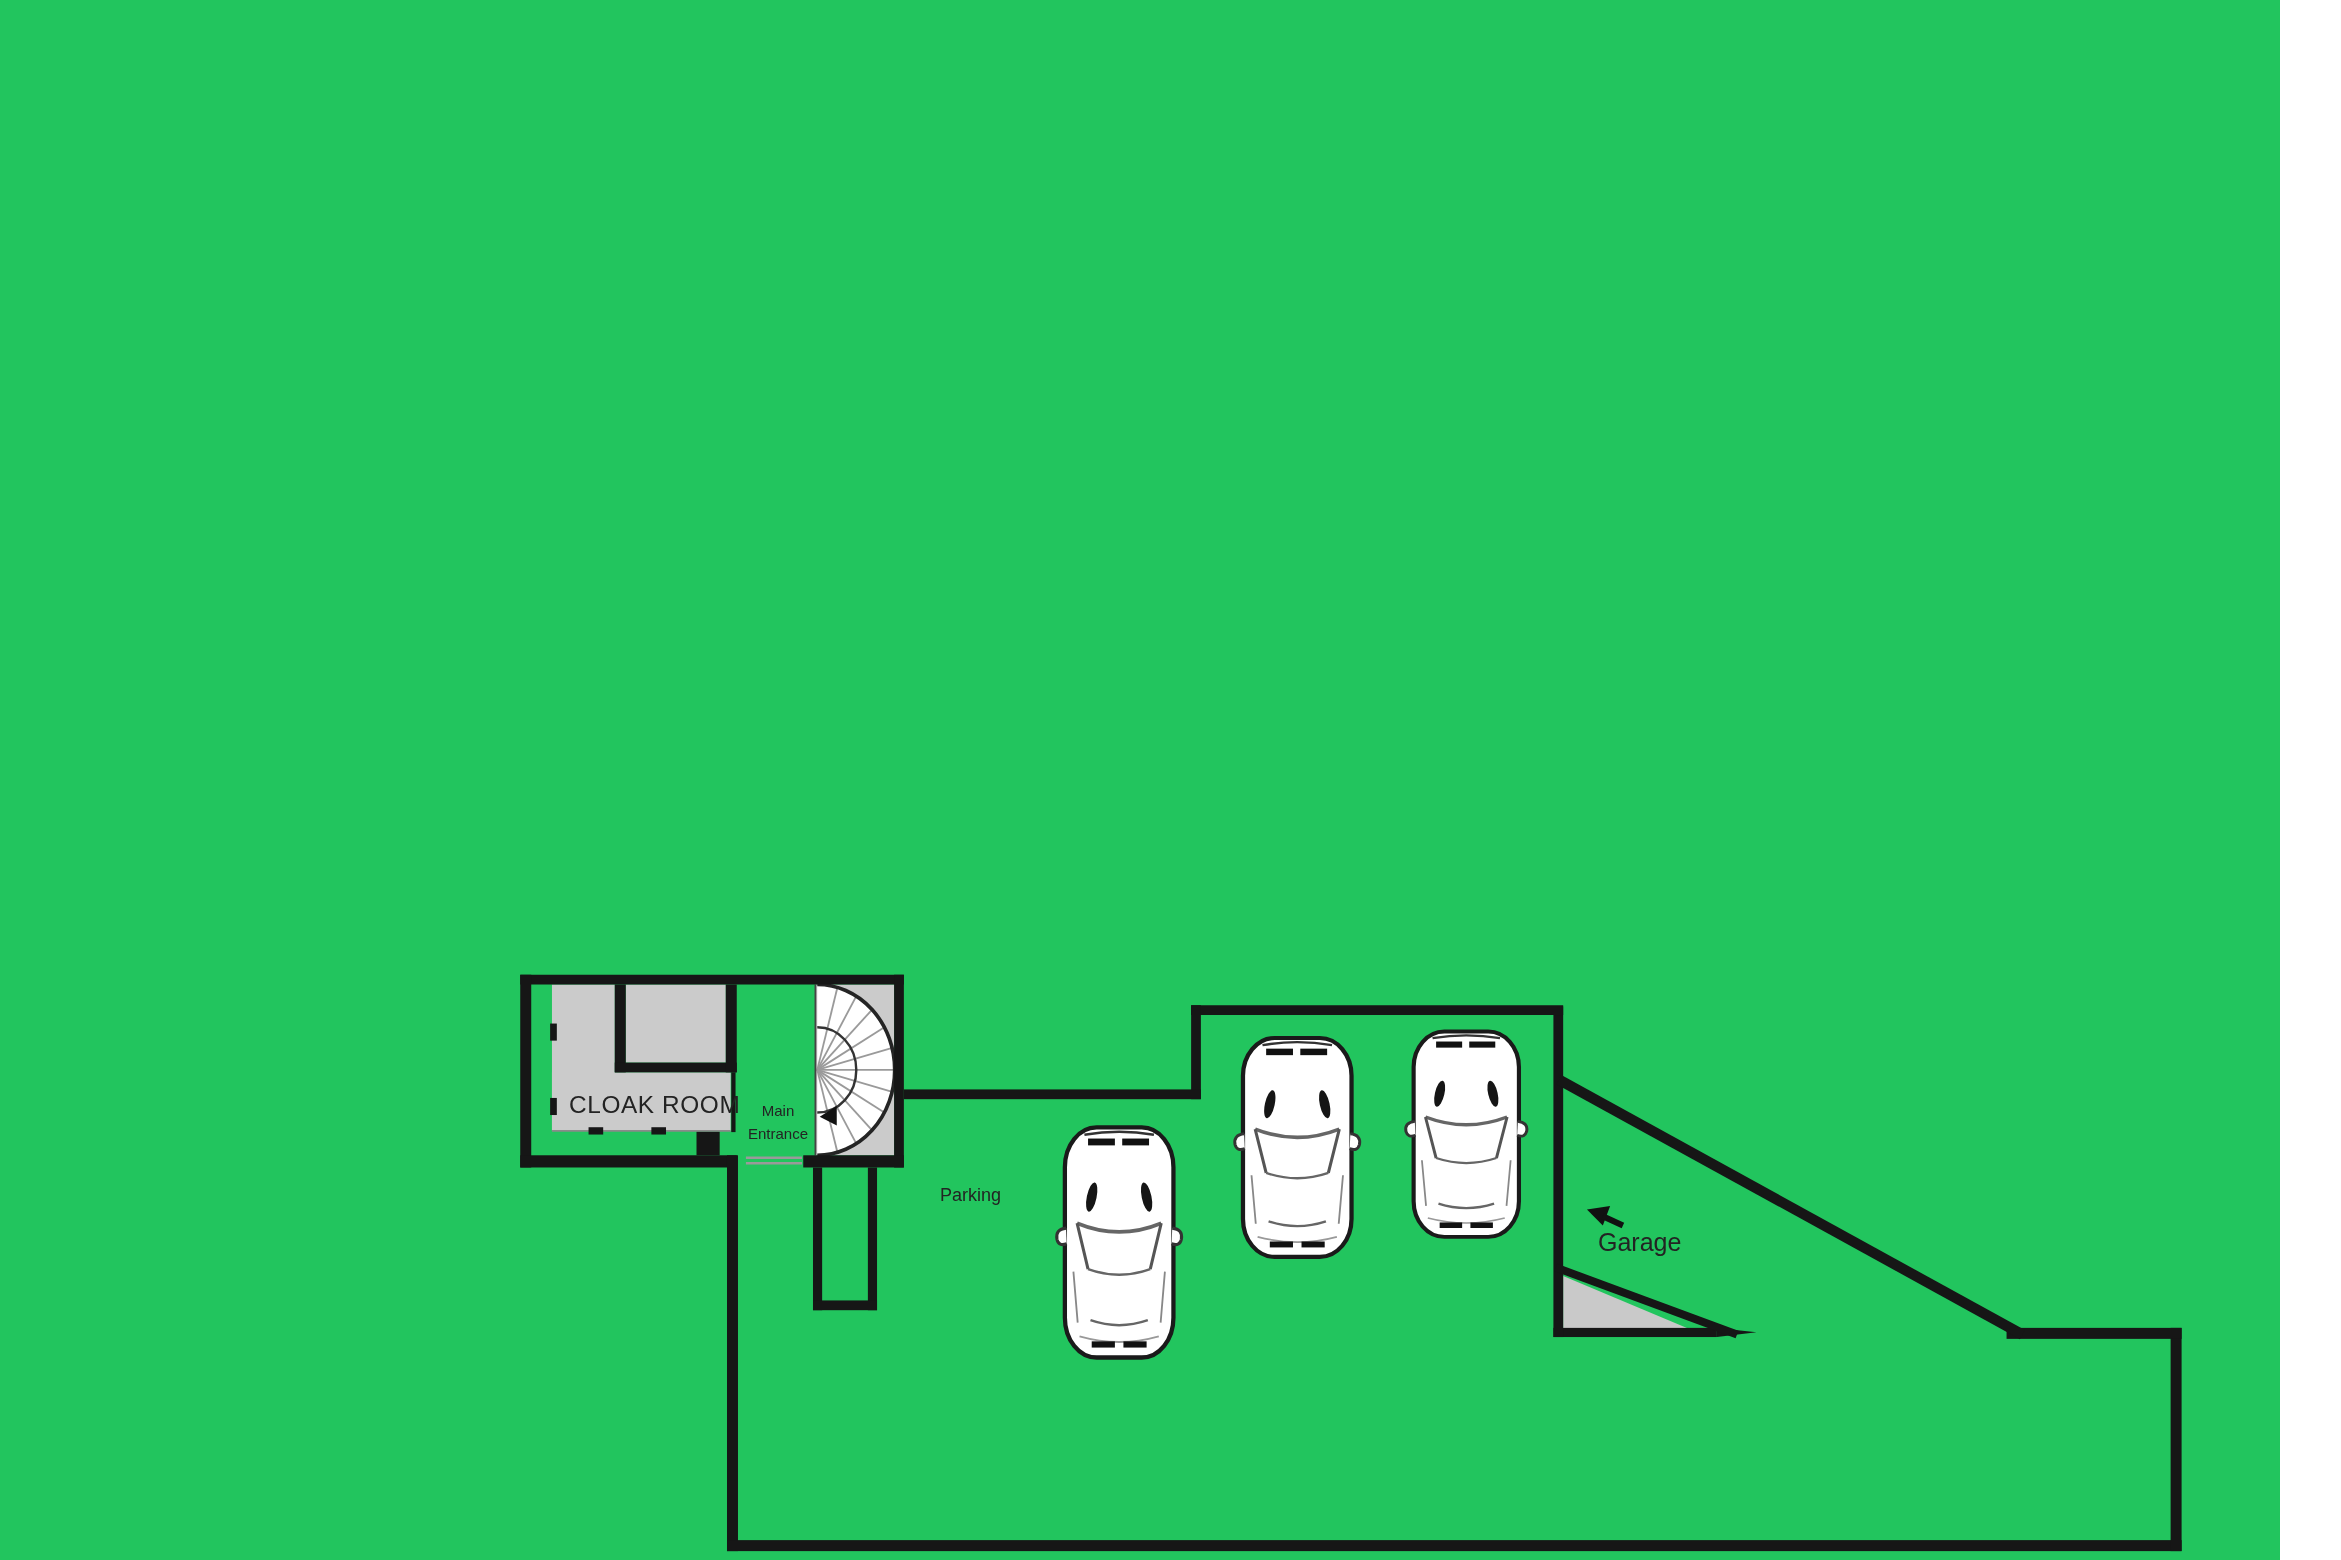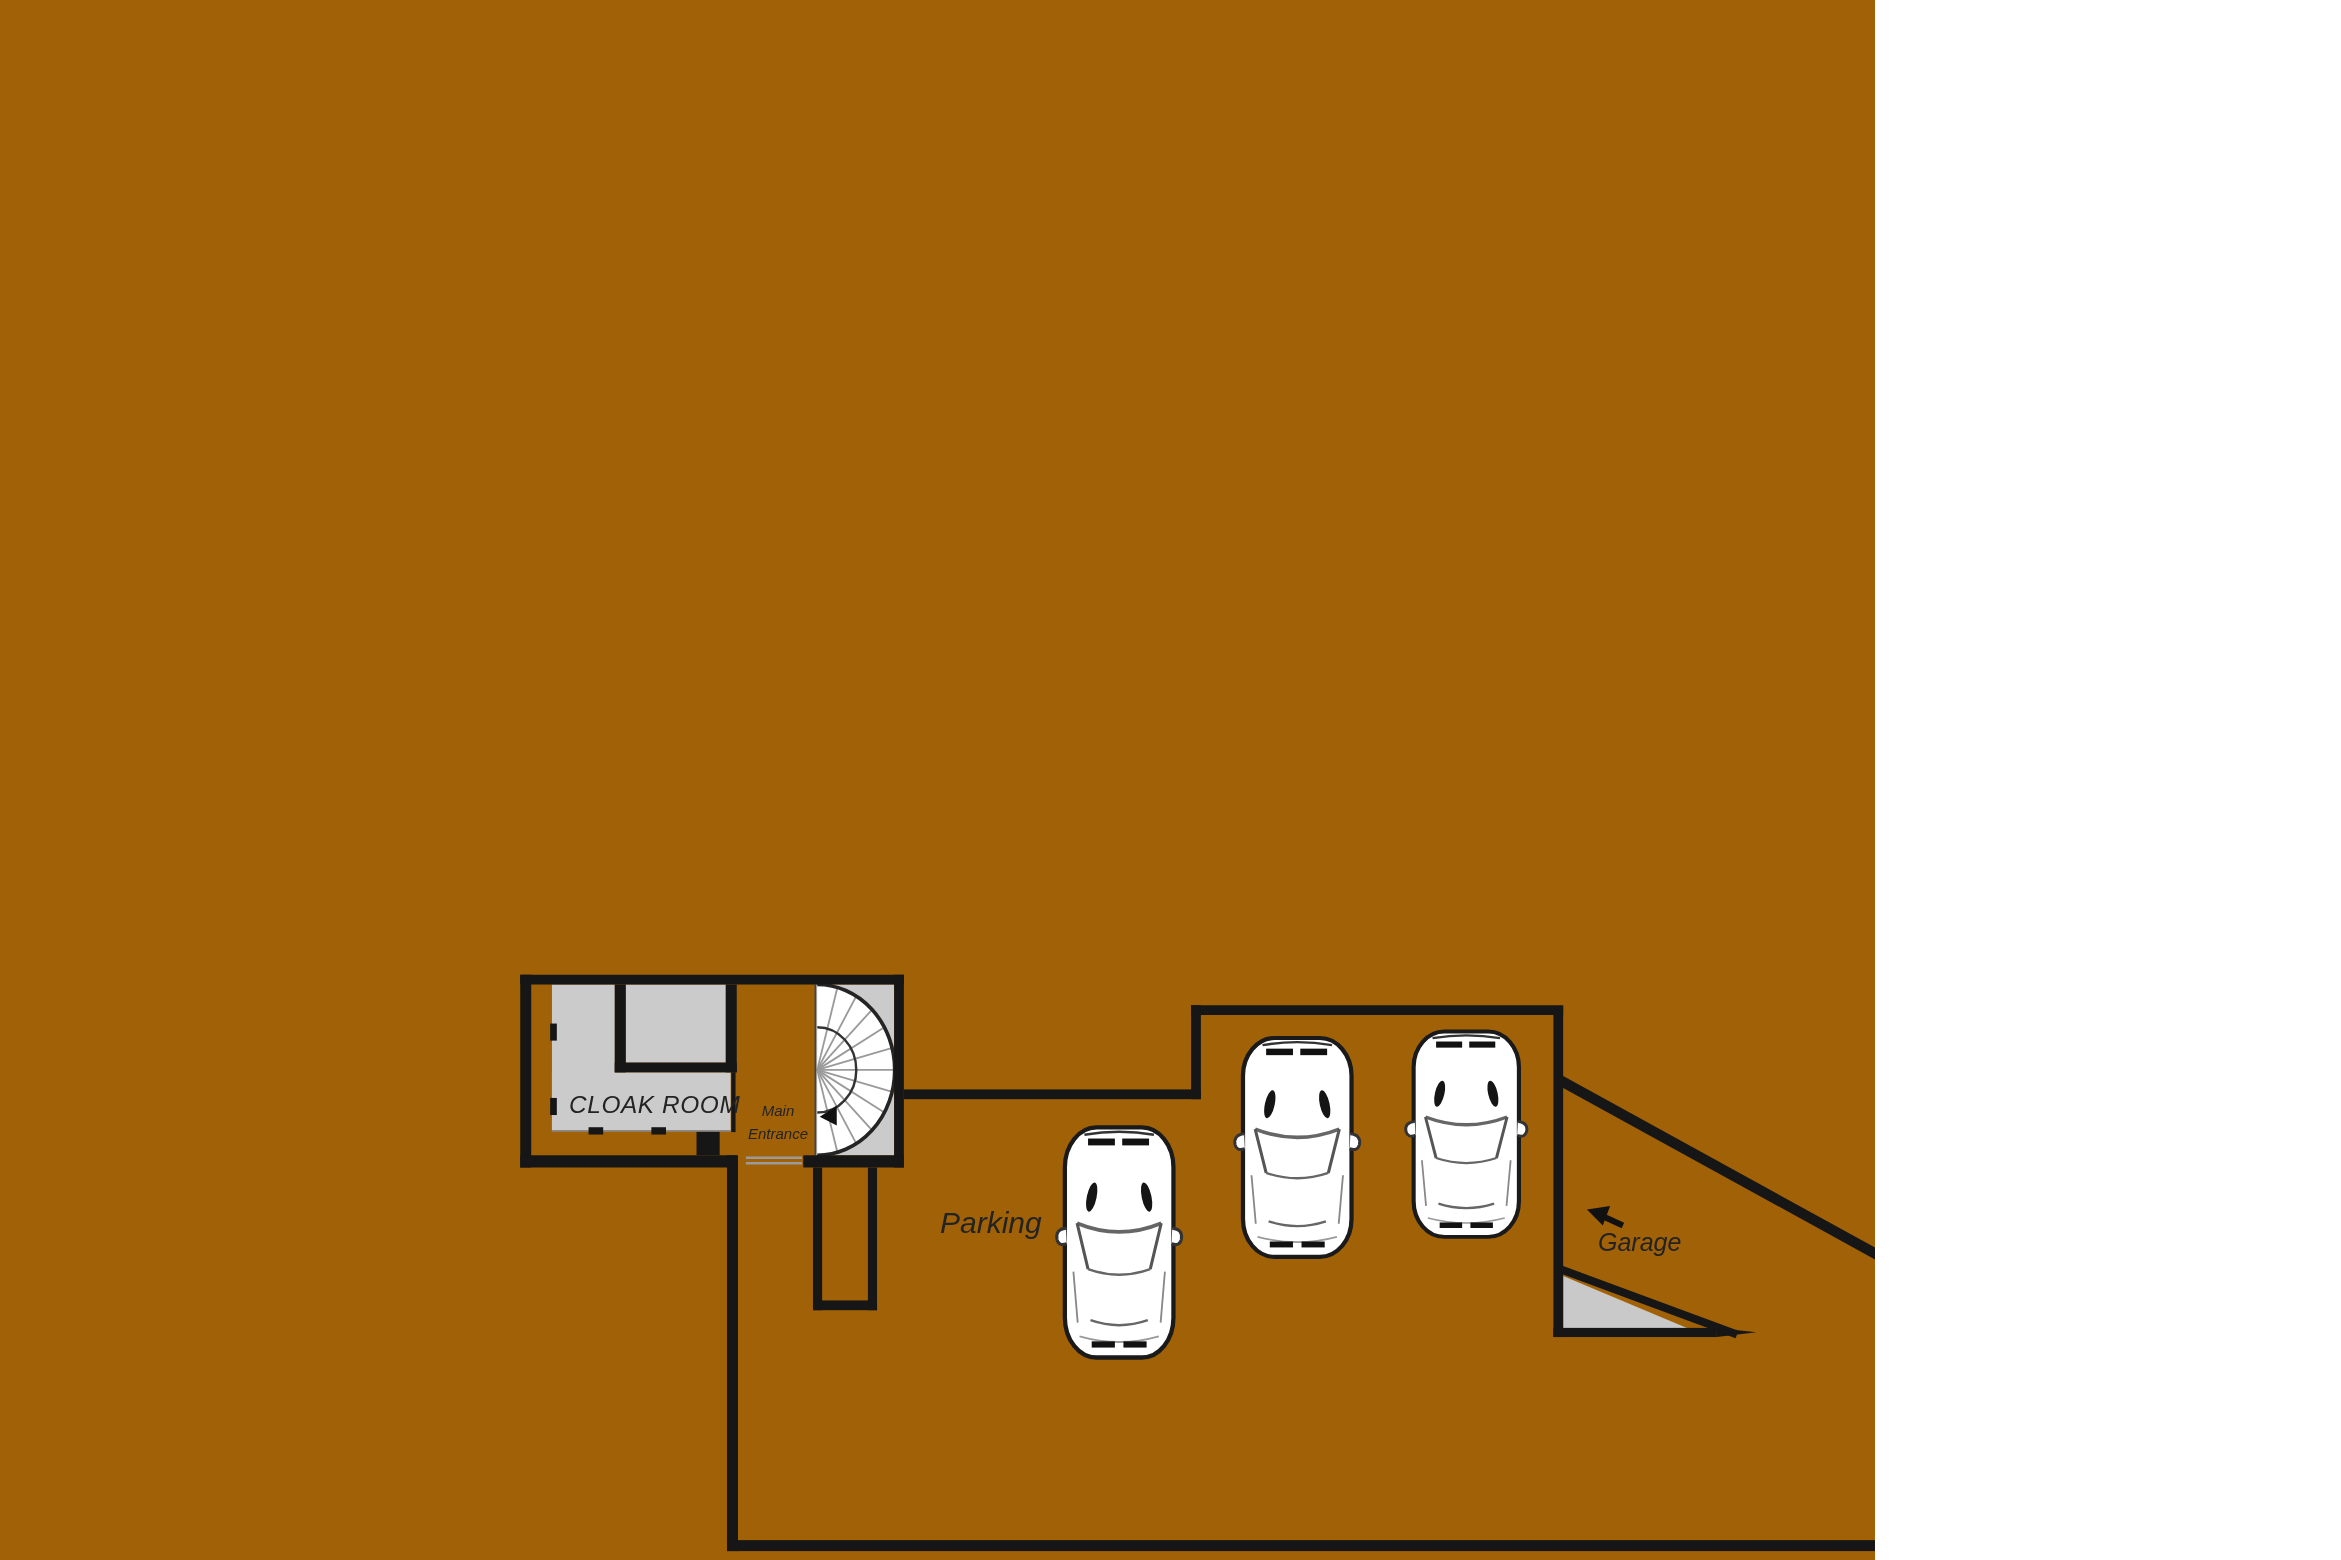--- a/index.html
+++ b/index.html
@@ -1,22 +1,22 @@
 <!DOCTYPE html>
 <html style="font-size:9.8px"><head>
 <meta charset="utf-8">
 <style>
   html,body{margin:0;padding:0;background:#ffffff;}
-  #canvas{position:relative;width:1875px;height:1561px;background:#a16207;overflow:hidden;
-          font-family:"Liberation Sans", sans-serif;font-style:italic;}
+  #canvas{position:relative;width:2280px;height:1561px;background:#22c55e;overflow:hidden;
+          font-family:"Liberation Sans", sans-serif;}
   .lbl{position:absolute;color:#232323;white-space:nowrap;}
   .lbl-cloak{left:569px;top:1091px;font-size:24.4px;letter-spacing:0.6px;}
   .lbl-entrance{left:720px;top:1099px;width:116px;font-size:15px;line-height:23px;
                 text-align:center;white-space:normal;}
-  .lbl-parking{left:940px;top:1185px;font-size:30px;margin-top:21px;}
+  .lbl-parking{left:940px;top:1185px;font-size:18px;}
   .lbl-garage{left:1598px;top:1228px;font-size:25px;}
   svg{position:absolute;left:0;top:0;}
 </style>
 </head>
 <body>
 
 <div id="canvas">
 
   <svg width="2342" height="1561" viewBox="0 0 3840 2559">
 

